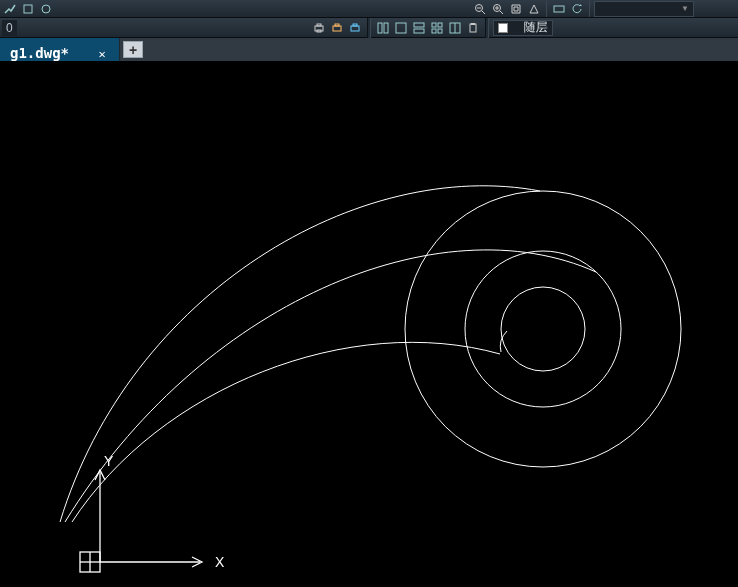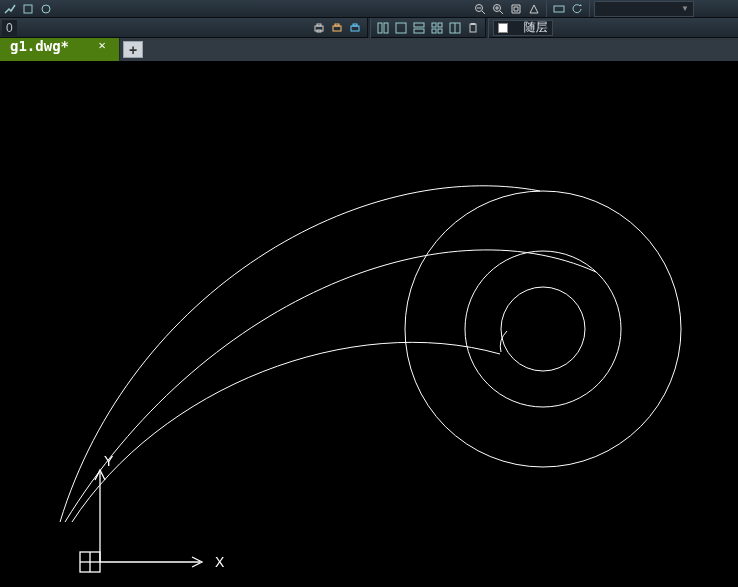--- a/index.html
+++ b/index.html
@@ -50,22 +50,22 @@
     font-size: 8px; color: #888;
   }
   
   .tabstrip {
     height: 24px;
     background: #313942;
     display: flex; align-items: stretch;
     border-bottom: 1px solid #000;
   }
   .file-tab {
-    display: flex; align-items: flex-start; gap: 6px;
-    background: #4d7c0f;
+    display: flex; align-items: flex-end; gap: 6px;
+    background: #0c4a6e;
     color: #fff;
     padding: 0 10px;
     font-family: "NSimSun","SimSun",monospace;
     font-size: 14px;
     font-weight: bold;
     border-right: 1px solid #1f2830;
     min-width: 120px;
   }
   .tab-close {
     width: 14px; height: 14px; display: flex; align-items: center; justify-content: center;

